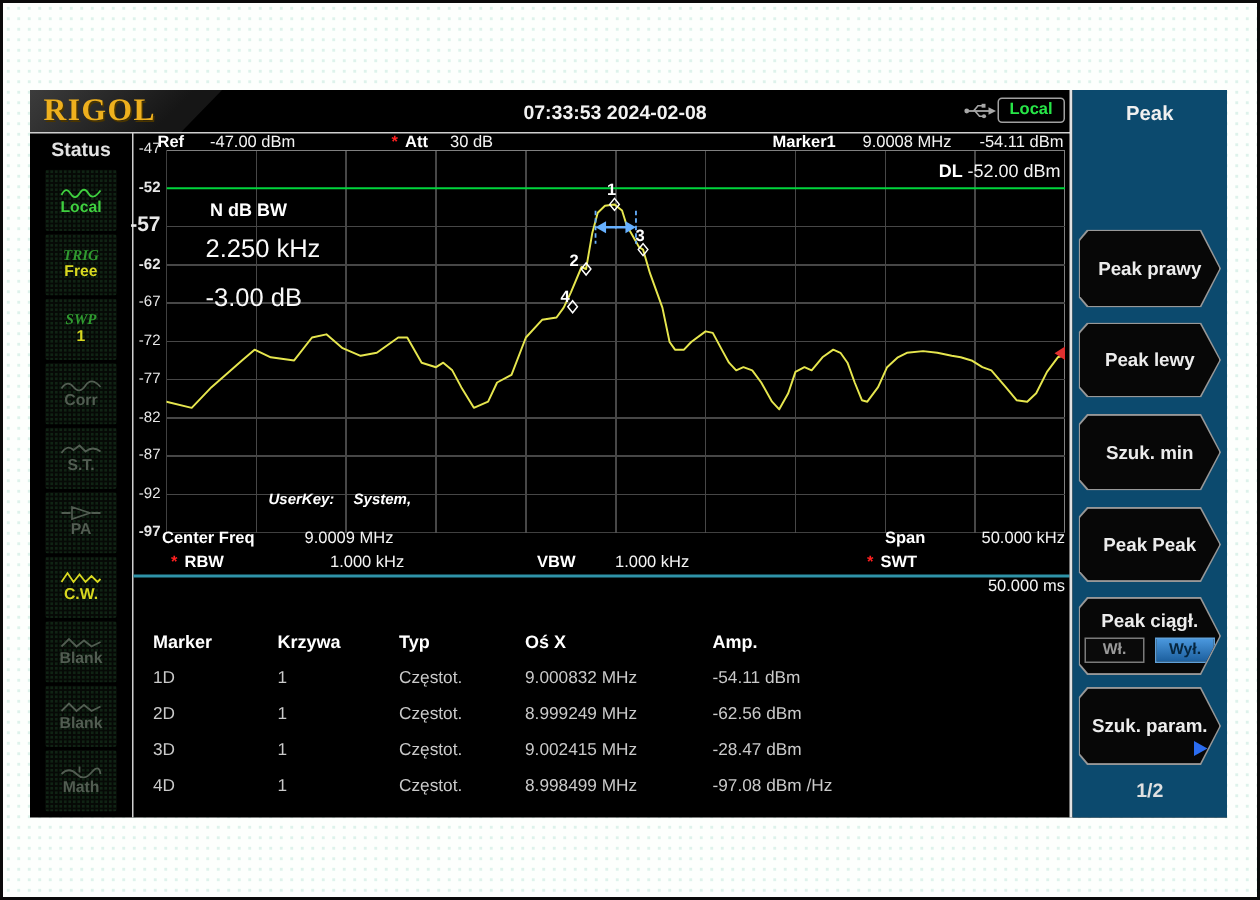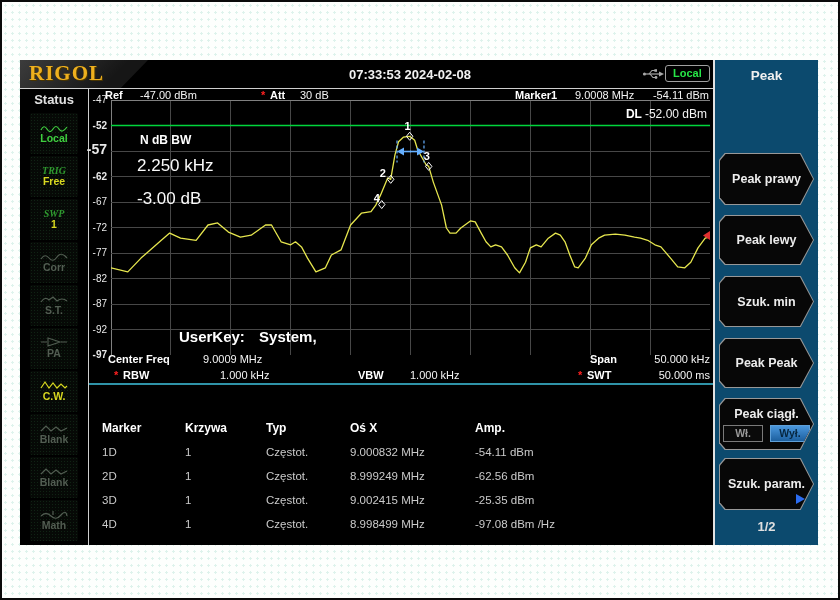--- a/index.html
+++ b/index.html
@@ -225,39 +225,39 @@
             <text x="265.748" y="101.55" fill="#ffffff" font-size="11" font-weight="700" text-anchor="middle" font-family="&quot;Liberation Sans&quot;,sans-serif">4</text>
             <polygon points="599,131 599,140 592,135.5" fill="#e03030"></polygon>
           </svg>
         <div class="gtxt" style="right:3px;top:7px;">
           <span class="lab" style="font-size:12px;">DL</span>
           <span class="val" style="font-size:12px;">-52.00 dBm</span>
         </div>
         <div class="gtxt lab" style="left:29px;top:33px;font-size:12px;">N dB BW</div>
         <div class="gtxt big" style="left:26px;top:56px;">2.250 kHz</div>
         <div class="gtxt big" style="left:26px;top:89px;">-3.00 dB</div>
-        <div class="gtxt" style="left:68px;top:228px;font-size:15px;">
+        <div class="gtxt" style="left:68px;top:228px;font-size:10px;font-style:italic;">
           <span>UserKey:</span>
           <span style="margin-left:10px;">System,</span>
         </div>
       </div>
 
       <span class="abs lab" style="left:19px;top:264px;">Center Freq</span>
       <span class="abs val" style="left:114px;top:264px;">9.0009 MHz</span>
       <span class="abs lab" style="left:501px;top:264px;">Span</span>
       <span class="abs val" style="right:3px;top:264px;">50.000 kHz</span>
 
       <span class="abs star" style="left:25px;top:280px;">*</span>
       <span class="abs lab" style="left:34px;top:280px;">RBW</span>
       <span class="abs val" style="left:131px;top:280px;">1.000 kHz</span>
       <span class="abs lab" style="left:269px;top:280px;">VBW</span>
       <span class="abs val" style="left:321px;top:280px;">1.000 kHz</span>
       <span class="abs star" style="left:489px;top:280px;">*</span>
       <span class="abs lab" style="left:498px;top:280px;">SWT</span>
-      <span class="abs val" style="right:3px;top:280px;padding-left:25px;">50.000 ms</span>
+      <span class="abs val" style="right:3px;top:296px;padding-left:25px;">50.000 ms</span>
 
       <div class="tealline"></div>
 
       <div class="mtable">
         <div class="mrow mhead" style="top:0;">
           <span class="c0">Marker</span>
           <span class="c1">Krzywa</span>
           <span class="c2">Typ</span>
           <span class="c3">Oś X</span>
           <span class="c4">Amp.</span>
@@ -274,21 +274,21 @@
           <span class="c1">1</span>
           <span class="c2">Częstot.</span>
           <span class="c3">8.999249 MHz</span>
           <span class="c4">-62.56 dBm</span>
         </div>
         <div class="mrow" style="top:73px;">
           <span class="c0">3D</span>
           <span class="c1">1</span>
           <span class="c2">Częstot.</span>
           <span class="c3">9.002415 MHz</span>
-          <span class="c4">-25.35 dBm</span>
+          <span class="c4">-28.47 dBm</span>
         </div>
         <div class="mrow" style="top:97px;">
           <span class="c0">4D</span>
           <span class="c1">1</span>
           <span class="c2">Częstot.</span>
           <span class="c3">8.998499 MHz</span>
           <span class="c4">-97.08 dBm /Hz</span>
         </div>
       </div>
     </div>

